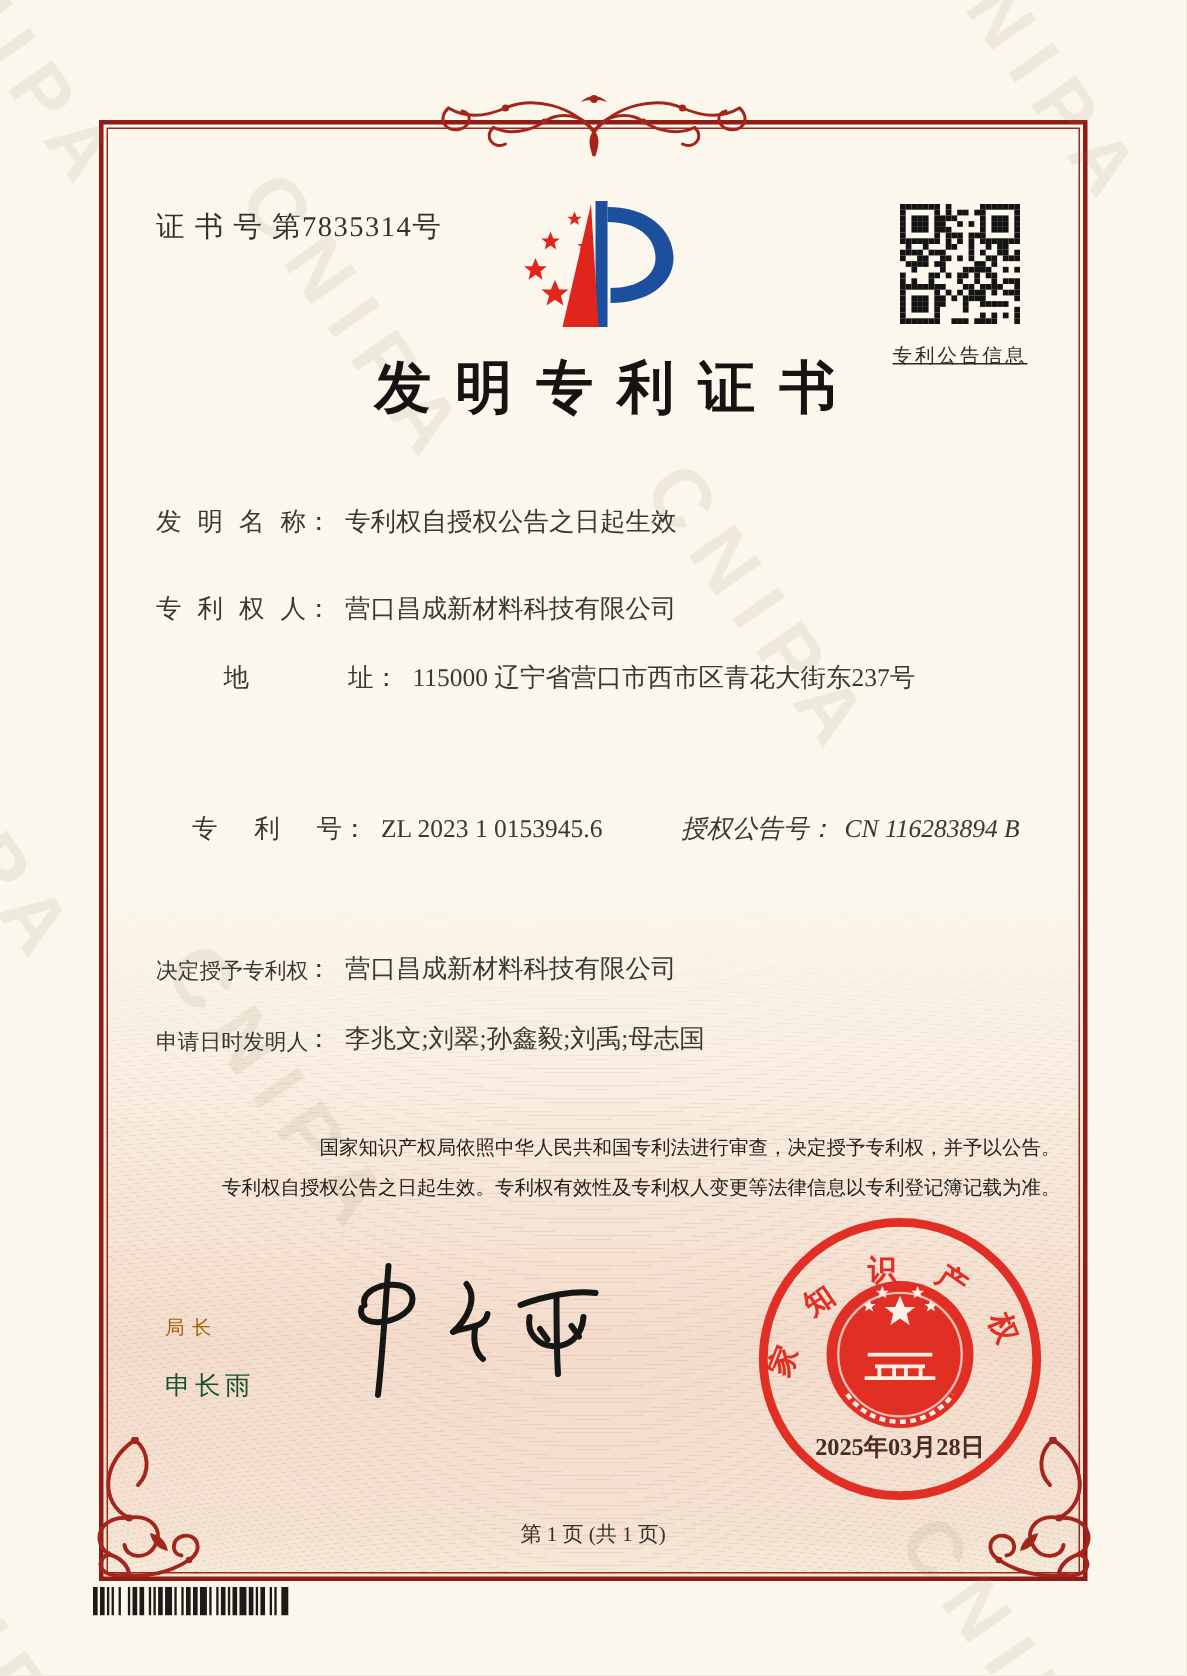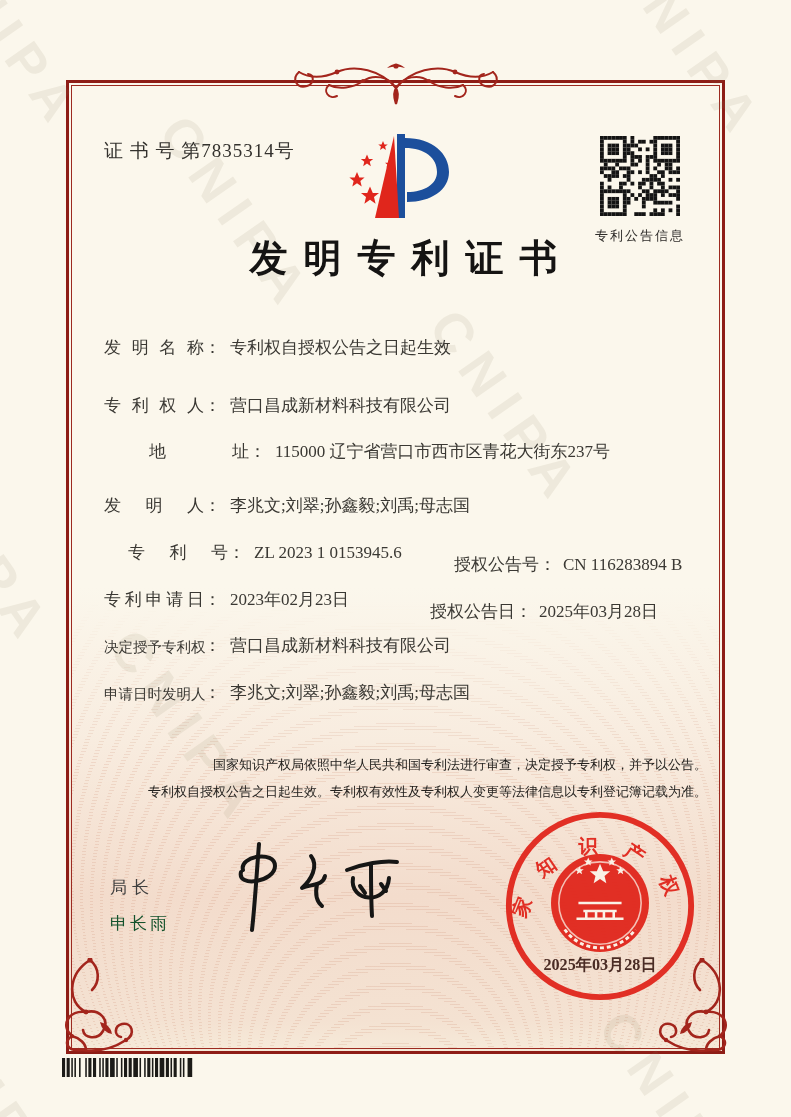--- a/index.html
+++ b/index.html
@@ -33,41 +33,41 @@
   
   .orn{position:absolute;z-index:2;}
   .orn-top{left:277px;top:54px;}
   .orn-bl{left:56px;top:958px;}
   .orn-br{left:643px;top:958px;transform:scaleX(-1);}
 
   
   .z{position:absolute;z-index:3;}
   .cert-no{left:104px;top:138px;font-size:19px;letter-spacing:1px;color:#33312d;}
   .logo{left:337px;top:130px;}
-  .qr-block{left:588px;top:136px;width:104px;text-align:center;}
+  .qr-block{left:588px;top:136px;width:104px;text-align:center;text-decoration:underline;}
   .qr-box{display:inline-block;}
   .qr-label{margin-top:7px;font-size:13px;letter-spacing:2px;color:#2f2d2a;}
   .title{left:0;right:0;top:233px;text-align:center;font-size:38px;font-weight:bold;
          letter-spacing:16px;padding-left:32px;color:#151413;}
 
   .fields{left:104px;top:330px;width:610px;height:380px;}
   .frow{position:absolute;left:0;white-space:nowrap;font-size:17px;color:#3a3833;}
   .r0{top:6px;}.r1{top:64px;}.r2{top:110px;margin-left:45px;}.r3{top:164px;}
   .r4{top:211px;margin-left:24px;}.r5{top:258px;}.r6{top:304px;}.r7{top:351px;}
   .flabel{display:inline-block;width:100px;text-align:justify;text-align-last:justify;vertical-align:bottom;}
   .r6 .flabel,.r7 .flabel{font-size:14.5px;}
   .fvalue{margin-left:9px;}
-  .fpair2{position:absolute;left:326px;top:12px;}
+  .fpair2{position:absolute;left:326px;top:0;font-style:italic;}
   .fpair2 .fvalue{margin-left:7px;}
 
   .stm{left:84px;top:751px;width:623px;text-align:right;font-size:13px;
        line-height:27px;color:#23211e;}
   .stm .ln{white-space:nowrap;}
 
-  .comm-title{left:110px;top:876px;font-size:17px;letter-spacing:5px;color:#404040;}
+  .comm-title{left:110px;top:876px;font-size:13px;letter-spacing:5px;color:#a16207;}
   .comm-name{left:110px;top:912px;font-size:17px;letter-spacing:3px;color:#14532d;}
   .signature{left:225px;top:838px;}
   .seal{left:502px;top:808px;}
   .footer{left:0;right:0;top:1014px;text-align:center;font-size:14px;color:#33312d;}
   .barcode{left:62px;top:1058px;}
 </style>
 </head>
 <body>
 
 <div class="page">
@@ -406,30 +406,23 @@
   <div class="z fields">
     <div class="frow r0">
       <span class="flabel">发明名称</span><span>：</span><span class="fvalue">专利权自授权公告之日起生效</span>
     </div>
     <div class="frow r1">
       <span class="flabel">专利权人</span><span>：</span><span class="fvalue">营口昌成新材料科技有限公司</span>
     </div>
     <div class="frow r2">
       <span class="flabel">地址</span><span>：</span><span class="fvalue">115000 辽宁省营口市西市区青花大街东237号</span>
     </div>
-    <div class="frow r3">
-      <span class="flabel">发明人</span><span>：</span><span class="fvalue">李兆文;刘翠;孙鑫毅;刘禹;母志国</span>
-    </div>
     <div class="frow r4">
       <span class="flabel">专利号</span><span>：</span><span class="fvalue">ZL 2023 1 0153945.6</span>
       <span class="fpair2"><span>授权公告号</span><span>：</span><span class="fvalue">CN 116283894 B</span></span>
-    </div>
-    <div class="frow r5">
-      <span class="flabel">专利申请日</span><span>：</span><span class="fvalue">2023年02月23日</span>
-      <span class="fpair2"><span>授权公告日</span><span>：</span><span class="fvalue">2025年03月28日</span></span>
     </div>
     <div class="frow r6">
       <span class="flabel">决定授予专利权</span><span>：</span><span class="fvalue">营口昌成新材料科技有限公司</span>
     </div>
     <div class="frow r7">
       <span class="flabel">申请日时发明人</span><span>：</span><span class="fvalue">李兆文;刘翠;孙鑫毅;刘禹;母志国</span>
     </div>
   </div>
 
   <div class="z stm">
@@ -474,20 +467,21 @@
         <path d="M78 97 h44"></path>
         <path d="M83 105 h34"></path>
         <path d="M76 113 h48"></path>
         <path d="M86 105 v8 M96 105 v8 M104 105 v8 M114 105 v8"></path>
       </g>
       <path d="M64 124 A 44 44 0 0 0 136 124" stroke="#fbf3e8" stroke-width="3" stroke-dasharray="4 3" fill="none"></path>
     </g>
     <text x="100" y="165" text-anchor="middle" font-size="16.5" font-weight="bold" fill="#42231c" font-family="Liberation Serif, serif">2025年03月28日</text>
   </svg>
 
+  <div class="z footer">第 1 页 (共 1 页)</div>
 
   <svg id="barcode" class="z barcode" width="240" height="19" viewBox="0 0 240 19">
       <rect x="0.00" y="0" width="3.10" height="19" fill="#1c1b18"></rect>
       <rect x="4.65" y="0" width="3.10" height="19" fill="#1c1b18"></rect>
       <rect x="9.30" y="0" width="1.55" height="19" fill="#1c1b18"></rect>
       <rect x="12.40" y="0" width="1.55" height="19" fill="#1c1b18"></rect>
       <rect x="17.05" y="0" width="1.55" height="19" fill="#1c1b18"></rect>
       <rect x="23.25" y="0" width="1.55" height="19" fill="#1c1b18"></rect>
       <rect x="26.35" y="0" width="3.10" height="19" fill="#1c1b18"></rect>
       <rect x="31.00" y="0" width="3.10" height="19" fill="#1c1b18"></rect>

